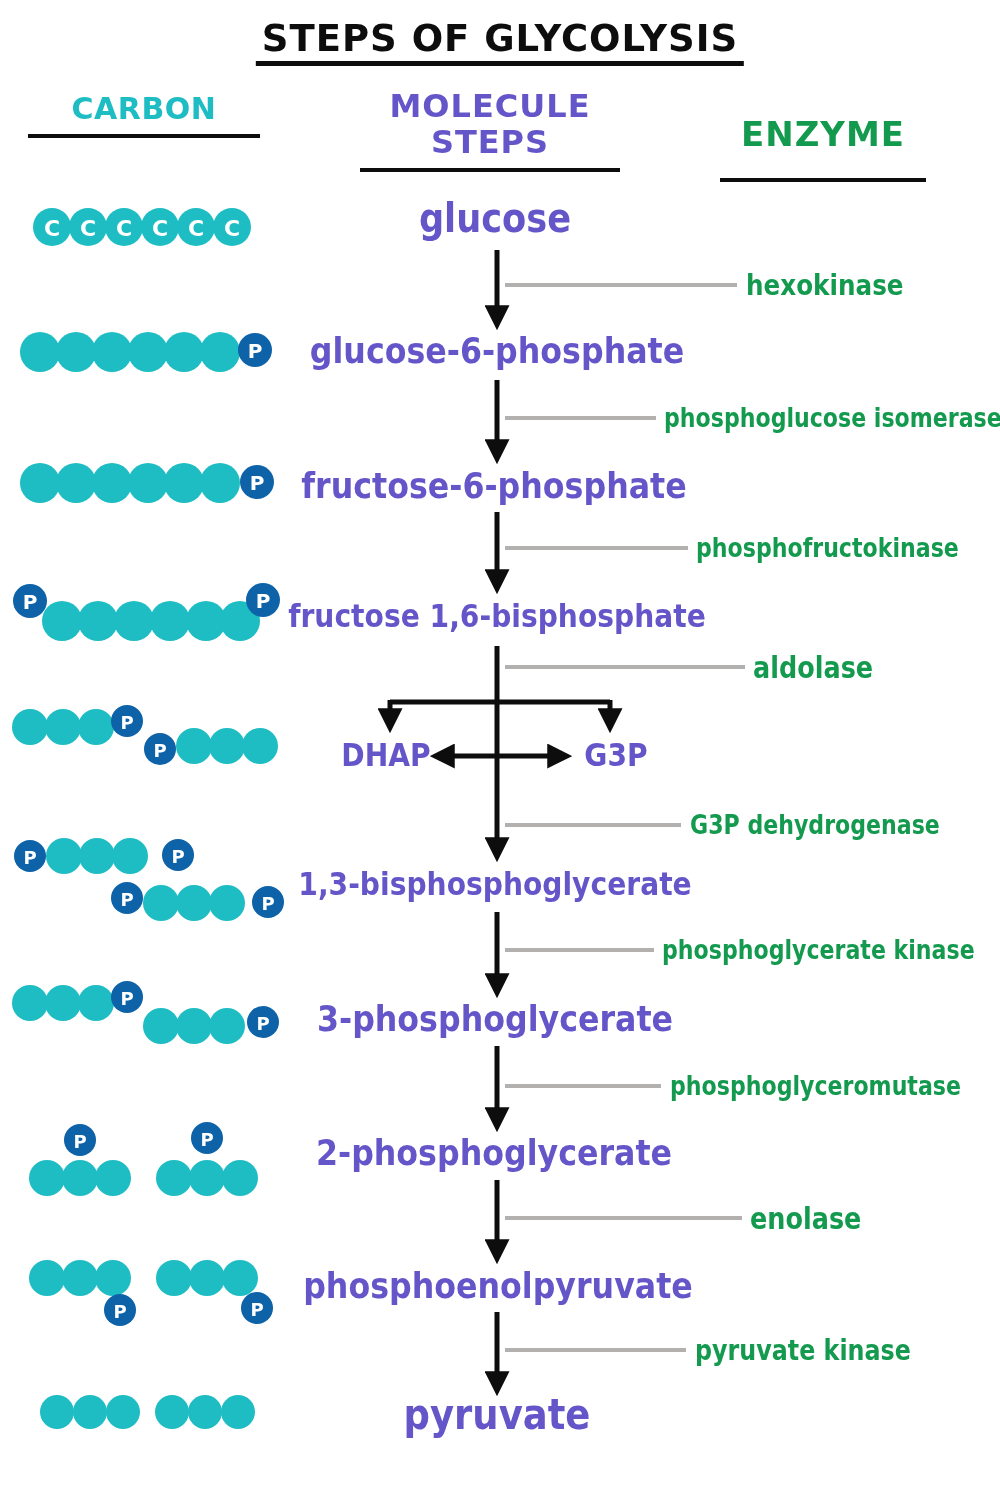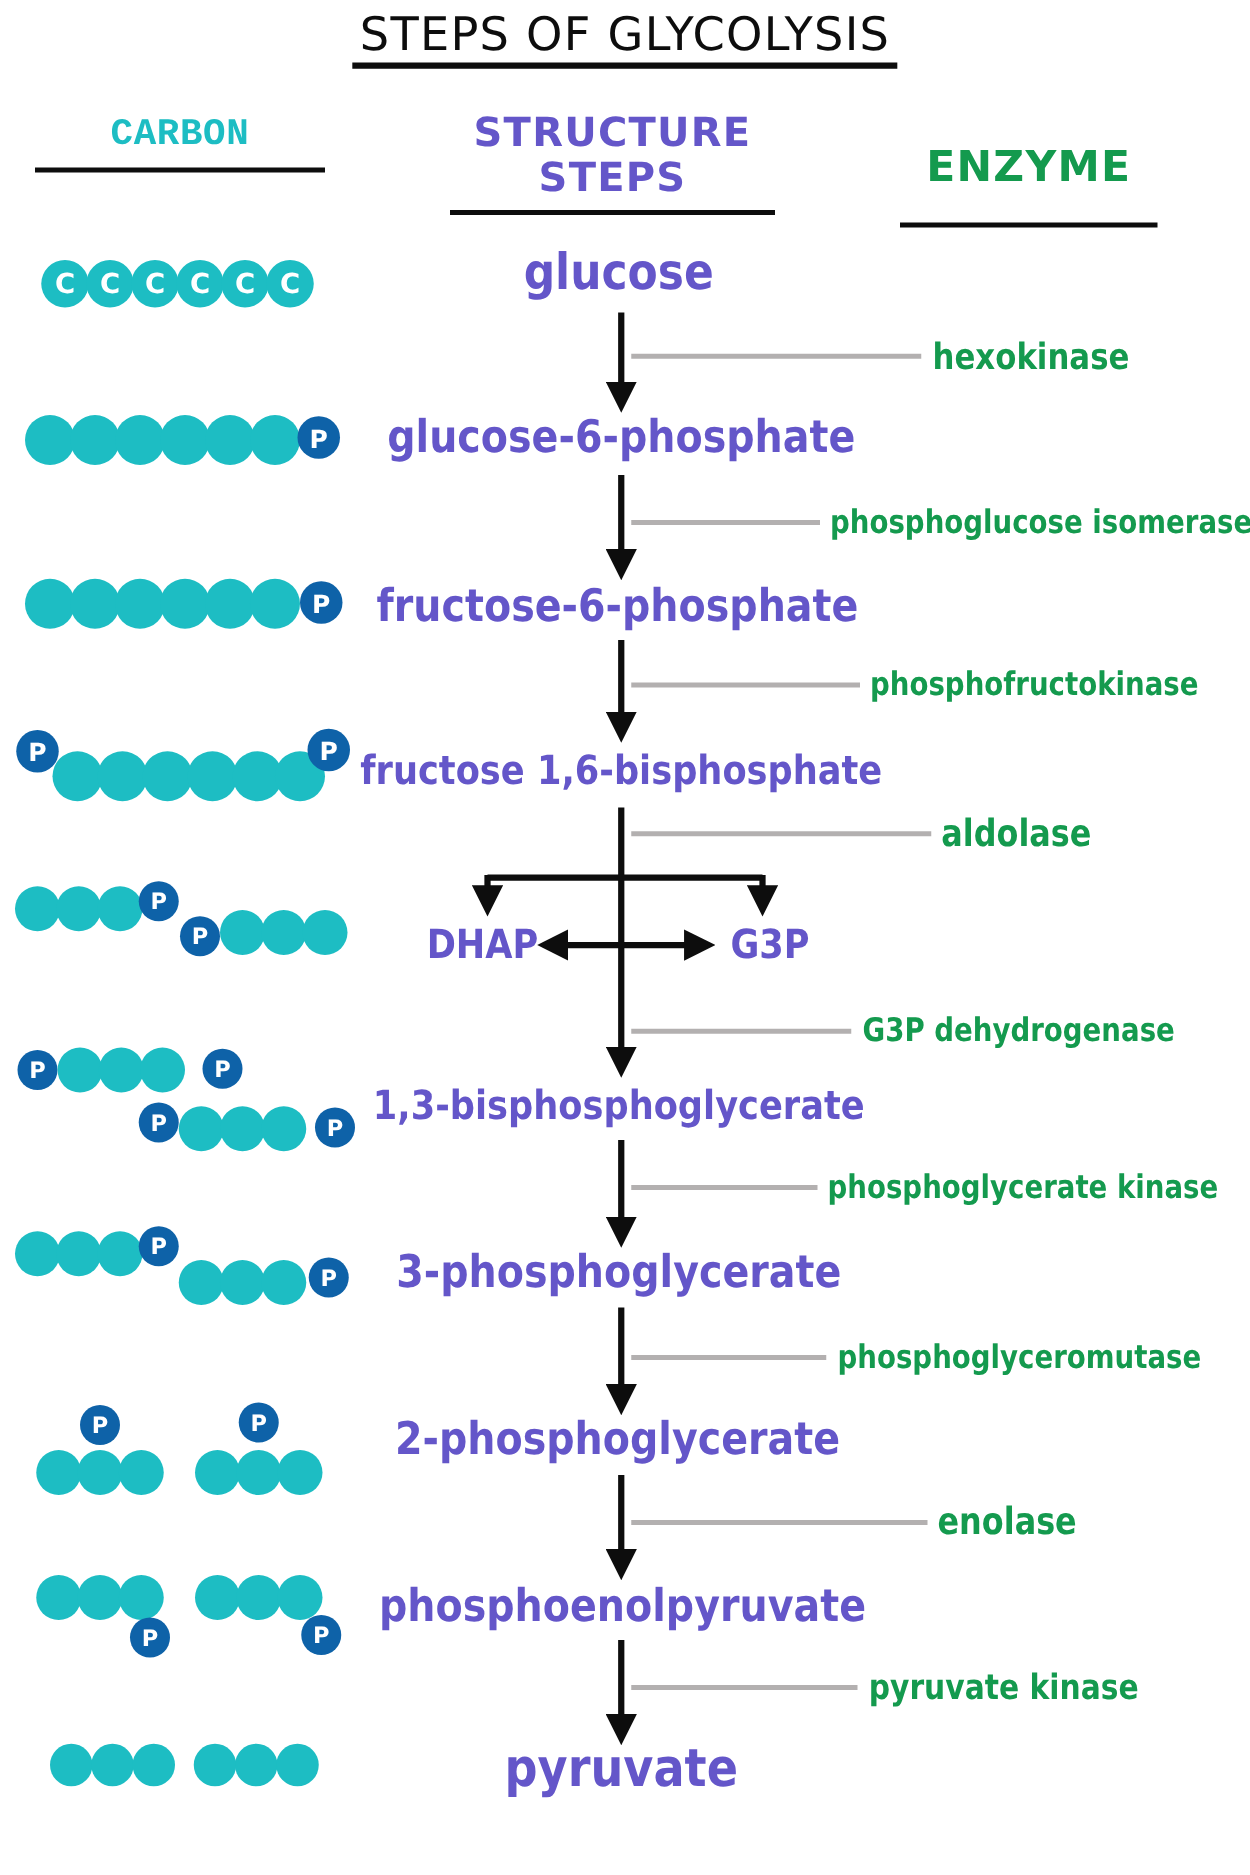--- a/index.html
+++ b/index.html
@@ -1,25 +1,25 @@
 <!DOCTYPE html>
 <html style="--ink: #0d0d0d; --teal: #1dbdc3; --phosphate: #0e62a8; --purple: #6456c9; --green: #149a4e; --gray: #b3b0b0;"><head>
 <meta charset="utf-8">
 <style>
   html,body{margin:0;padding:0;background:#ffffff;}
   body{font-family:"DejaVu Sans","Liberation Sans",sans-serif;}
   .canvas{position:relative;width:1000px;height:1500px;background:#ffffff;overflow:hidden;}
   #diagram-svg{position:absolute;left:0;top:0;}
   .title{
-    position:absolute;left:50%;top:6px;transform:translateX(-50%);
-    font-size:37px;font-weight:400;letter-spacing:1px;color:var(--ink);
+    position:absolute;left:50%;top:17px;transform:translateX(-50%);
+    font-size:37px;font-weight:700;letter-spacing:1px;color:var(--ink);
     border-bottom:5px solid var(--ink);padding:0 6px 1px;white-space:nowrap;
   }
   .col-header{position:absolute;text-align:center;font-weight:800;border-bottom:4px solid var(--ink);}
-  .header-carbon{left:28px;top:92px;width:232px;font-size:30px;color:var(--teal);padding-bottom:8px;line-height:1.13;letter-spacing:.5px;font-family:Liberation Mono, monospace;}
+  .header-carbon{left:28px;top:92px;width:232px;font-size:30px;color:var(--teal);padding-bottom:8px;line-height:1.13;letter-spacing:.5px;}
   .header-molecule{left:360px;top:88px;width:260px;font-size:32px;color:var(--purple);padding-bottom:8px;line-height:1.13;letter-spacing:1px;}
   .header-enzyme{left:720px;top:114px;width:206px;font-size:34px;color:var(--green);padding-bottom:24px;letter-spacing:1px;}
   .hline{display:block;}
   .molecule-label{
     position:absolute;transform:translate(-50%,-50%) scaleX(0.88);
     white-space:nowrap;font-weight:700;color:var(--purple);
   }
   .enzyme-label{
     position:absolute;transform:translateY(-50%) scaleX(0.85);transform-origin:left center;
     white-space:nowrap;font-weight:700;color:var(--green);
@@ -176,21 +176,21 @@
       </g>
     </svg>
 
   <div class="title">STEPS OF GLYCOLYSIS</div>
 
   <div class="col-header header-carbon">
     <span class="hline">CARBON</span>
   </div>
 
   <div class="col-header header-molecule">
-    <span class="hline">STRUCTURE</span>
+    <span class="hline">MOLECULE</span>
     <span class="hline">STEPS</span>
   </div>
 
   <div class="col-header header-enzyme">ENZYME</div>
 
   <div id="molecule-labels">
       <div class="molecule-label" style="left: 495px; top: 218px; font-size: 40px;">glucose</div>
       <div class="molecule-label" style="left: 497px; top: 350px; font-size: 36px;">glucose-6-phosphate</div>
       <div class="molecule-label" style="left: 494px; top: 485px; font-size: 36px;">fructose-6-phosphate</div>
       <div class="molecule-label" style="left: 497px; top: 616px; font-size: 32px;">fructose 1,6-bisphosphate</div>

